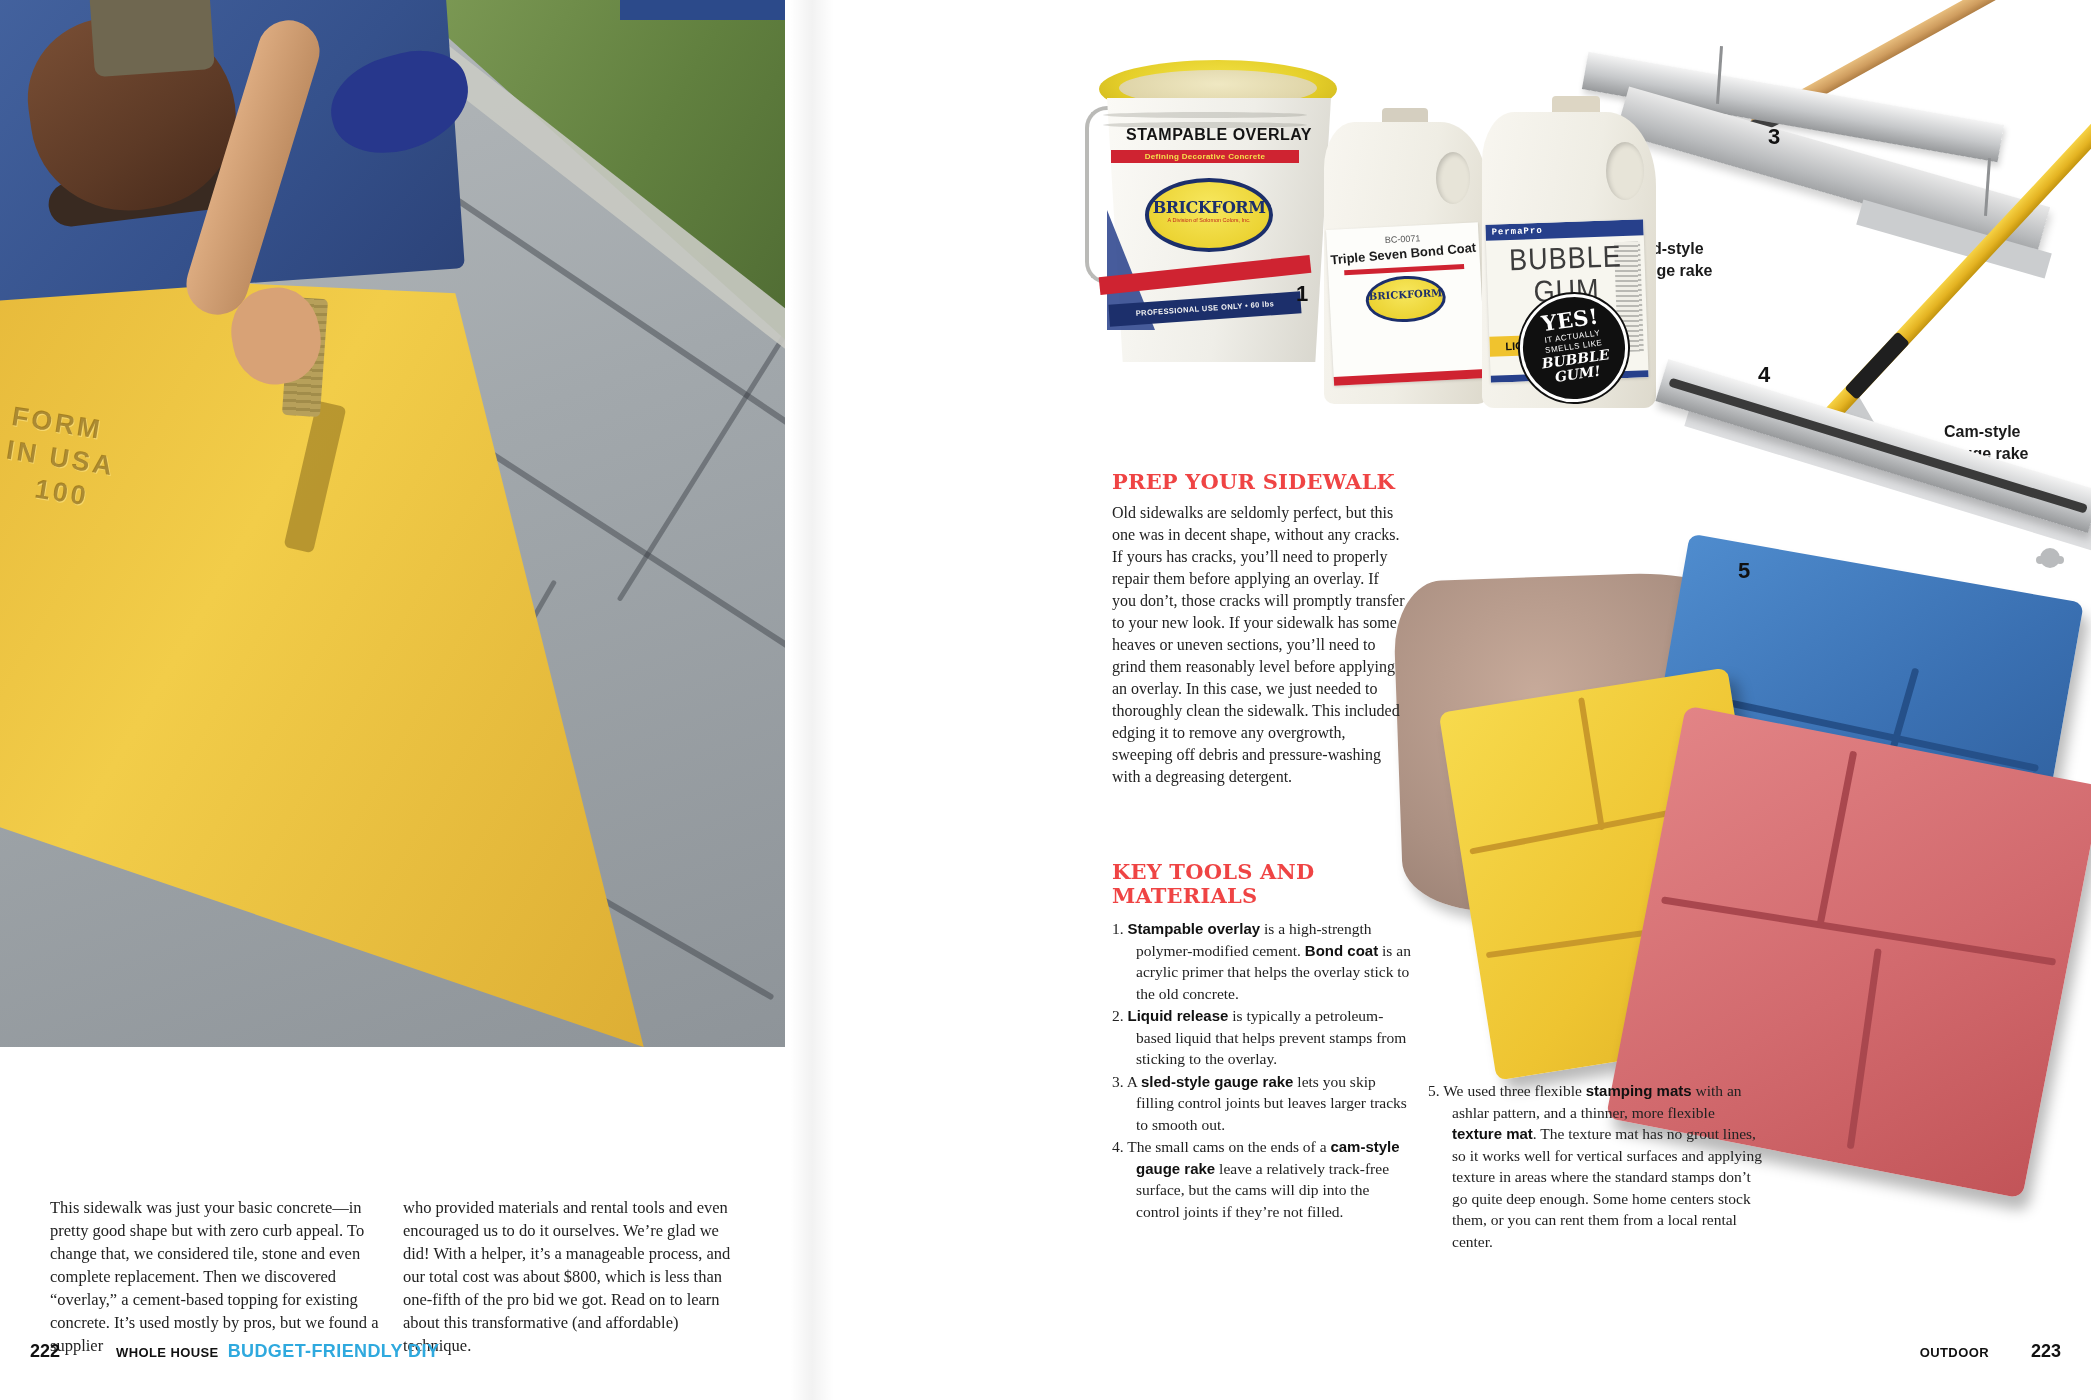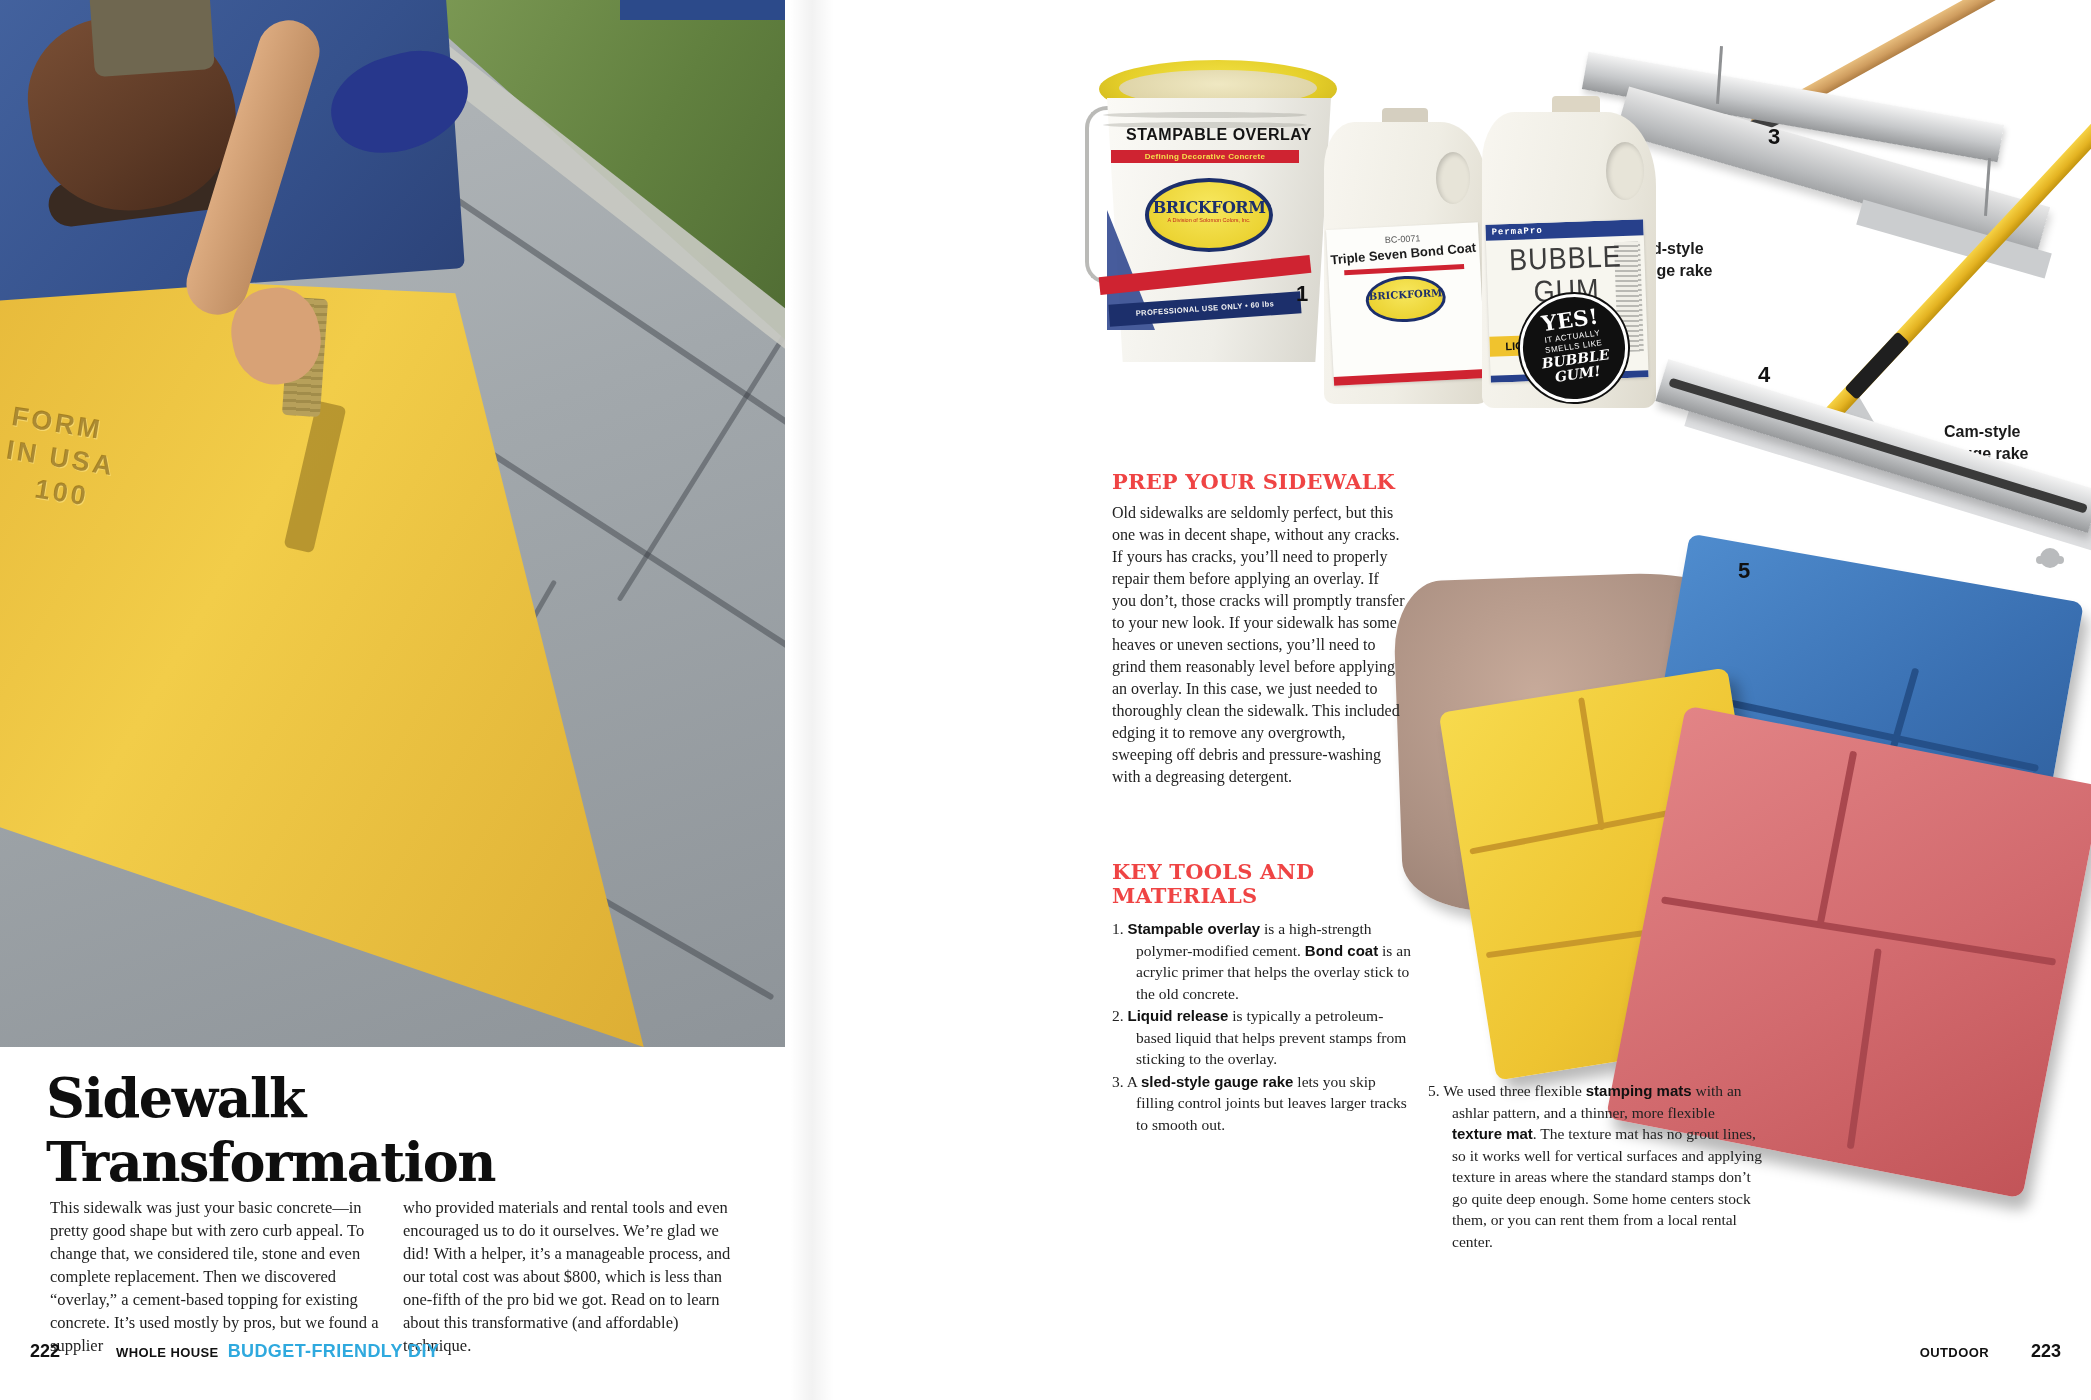--- a/index.html
+++ b/index.html
@@ -215,21 +215,20 @@
     <div class="boot"></div>
     <div class="leg"></div>
     <div class="arm"></div>
     <div class="strapshadow"></div>
     <div class="strap"></div>
     <div class="hand"></div>
   </div>
 
   <div class="abs gutter"></div>
 
-  <div class="abs title">Sidewalk Transformation</div>
   <div class="abs bodycol col1">This sidewalk was just your basic concrete—in pretty good shape but with zero curb appeal. To change that, we considered tile, stone and even complete replacement. Then we discovered “overlay,” a cement-based topping for existing concrete. It’s used mostly by pros, but we found a supplier</div>
   <div class="abs bodycol col2">who provided materials and rental tools and even encouraged us to do it ourselves. We’re glad we did! With a helper, it’s a manageable process, and our total cost was about $800, which is less than one-fifth of the pro bid we got. Read on to learn about this transformative (and affordable) technique.</div>
 
   <div class="abs footer" style="left:30px;">
     <span class="pageno">222</span>
     <span style="width:56px;"></span>
     <span class="foot-label">WHOLE HOUSE</span>
     <span style="width:9px;"></span>
     <span class="foot-accent" id="foot-accent" style="color: rgb(47, 169, 222);">BUDGET-FRIENDLY DIY</span>
   </div>
@@ -342,20 +341,21 @@
   <div class="abs prep-body">Old sidewalks are seldomly perfect, but this one was in decent shape, without any cracks. If yours has cracks, you’ll need to properly repair them before applying an overlay. If you don’t, those cracks will promptly transfer to your new look. If your sidewalk has some heaves or uneven sections, you’ll need to grind them reasonably level before applying an overlay. In this case, we just needed to thoroughly clean the sidewalk. This included edging it to remove any overgrowth, sweeping off debris and pressure-washing with a degreasing detergent.</div>
 
   <div class="abs sechead" style="left:1112px;top:860px;">
     <div>KEY TOOLS AND</div>
     <div>MATERIALS</div>
   </div>
   <div class="abs tools-col" id="tools_col1" style="left:1112px;top:918px;">
       <div class="tool-item"><span class="tool-num">1. </span><span class="term">Stampable overlay</span><span> is a high-strength polymer-modified cement. </span><span class="term">Bond coat</span><span> is an acrylic primer that helps the overlay stick to the old concrete.</span></div>
       <div class="tool-item"><span class="tool-num">2. </span><span class="term">Liquid release</span><span> is typically a petroleum-based liquid that helps prevent stamps from sticking to the overlay.</span></div>
       <div class="tool-item"><span class="tool-num">3. </span><span>A </span><span class="term">sled-style gauge rake</span><span> lets you skip filling control joints but leaves larger tracks to smooth out.</span></div>
+      <div class="tool-item"><span class="tool-num">4. </span><span>The small cams on the ends of a </span><span class="term">cam-style gauge rake</span><span> leave a relatively track-free surface, but the cams will dip into the control joints if they’re not filled.</span></div>
     </div>
   <div class="abs tools-col" id="tools_col2" style="left:1428px;top:1080px;width:336px;">
       <div class="tool-item"><span class="tool-num">5. </span><span>We used three flexible </span><span class="term">stamping mats</span><span> with an ashlar pattern, and a thinner, more flexible </span><span class="term">texture mat</span><span>. The texture mat has no grout lines, so it works well for vertical surfaces and applying texture in areas where the standard stamps don’t go quite deep enough. Some home centers stock them, or you can rent them from a local rental center.</span></div>
     </div>
 
   <div class="abs footer-right">
     <span class="foot-label">OUTDOOR</span>
     <span class="pageno">223</span>
   </div>
 

